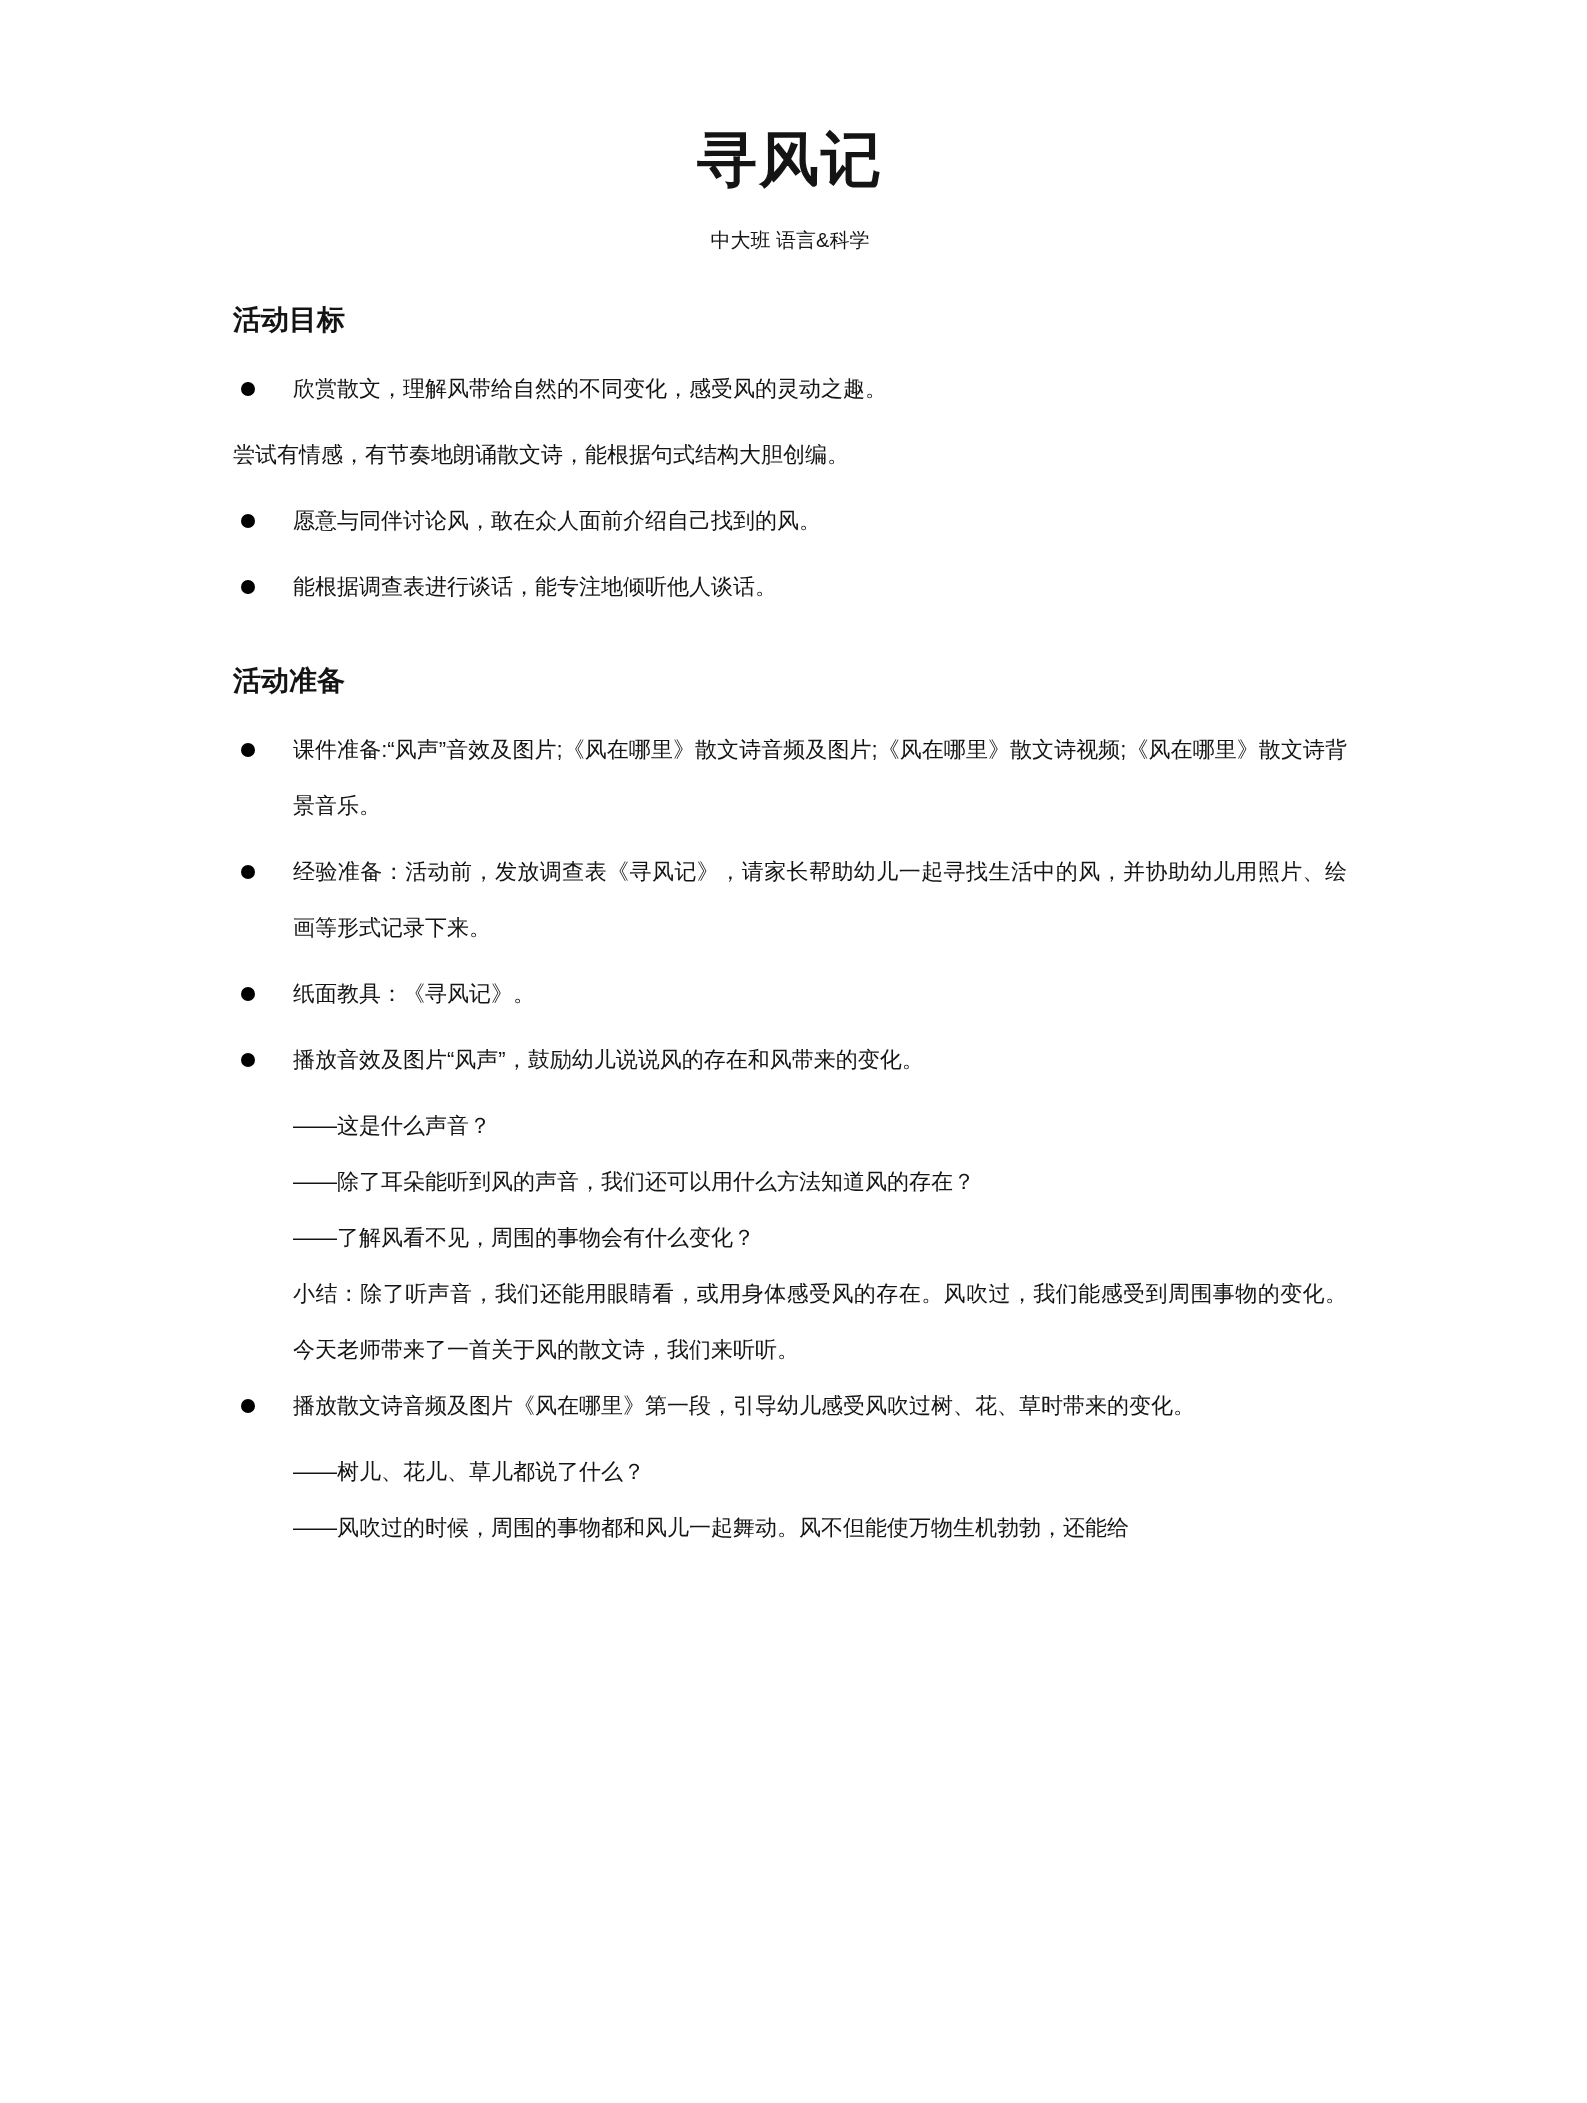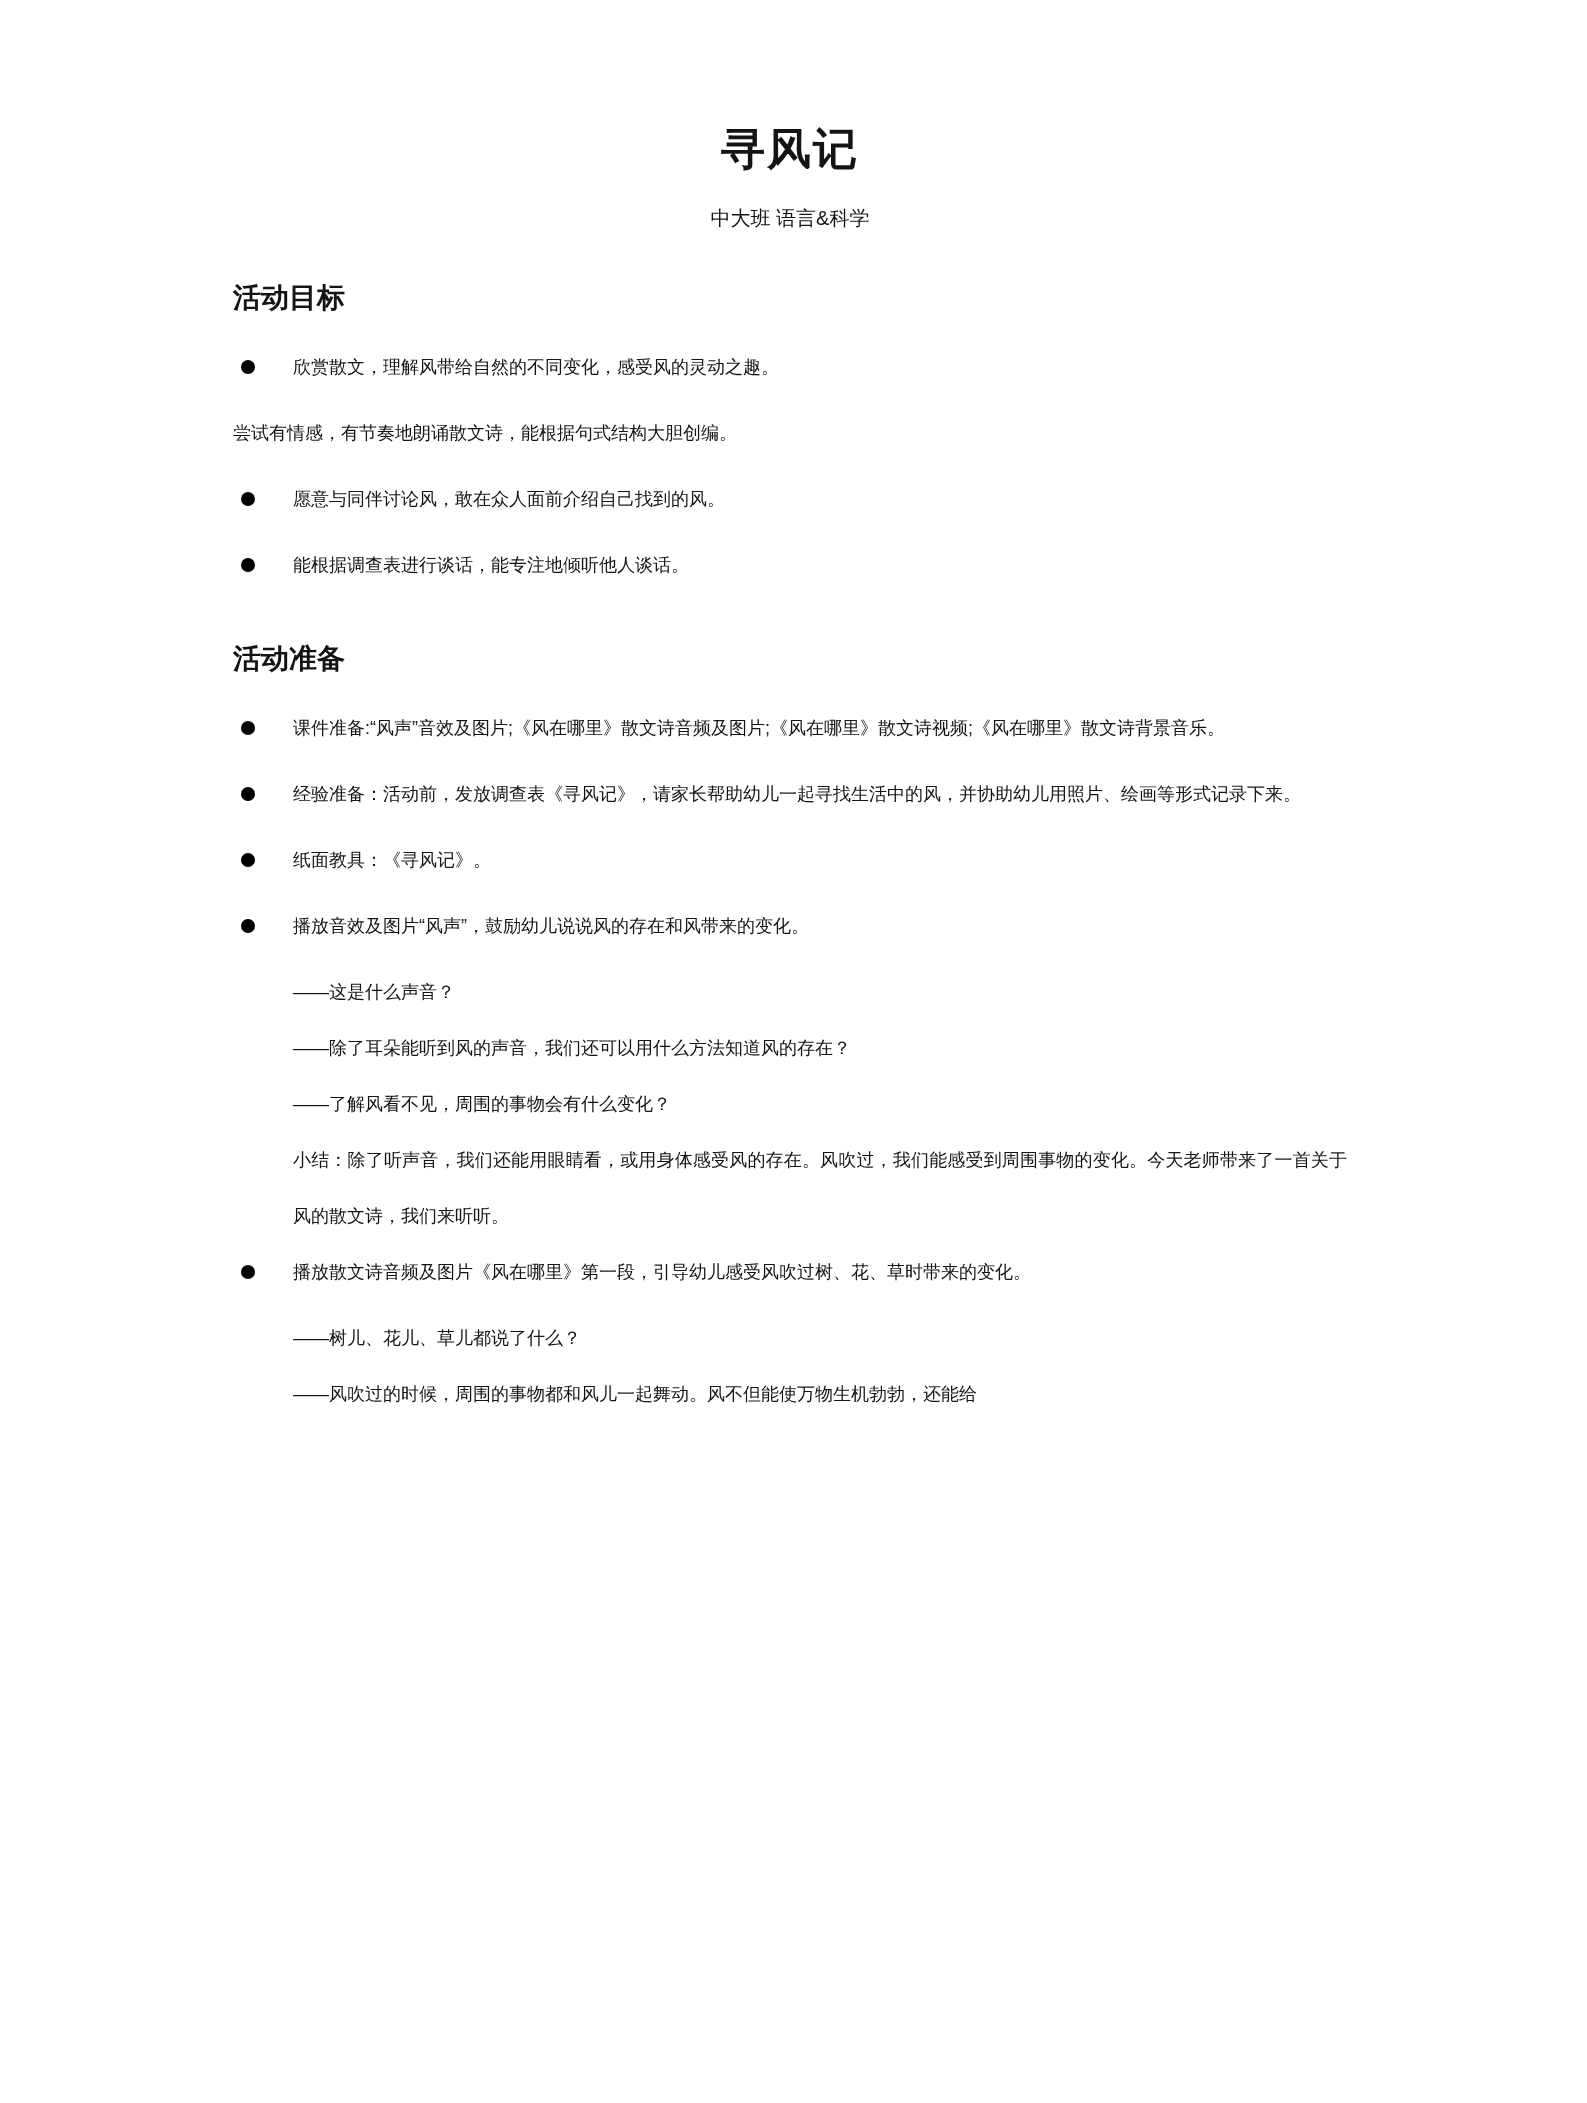--- a/index.html
+++ b/index.html
@@ -14,40 +14,40 @@
     box-sizing: border-box;
     padding: 118px 240px 40px 233px;
     background: #ffffff;
     color: #141414;
     font-family: "Liberation Sans", sans-serif;
     overflow: hidden;
   }
   .title {
     margin: 0;
     text-align: center;
-    font-size: 44px;
+    font-size: 60px;
     font-weight: 700;
     line-height: 1.4;
     letter-spacing: 2px;
   }
   .subtitle {
     margin: 24px 0 0 0;
     text-align: center;
     font-size: 20px;
     font-weight: 400;
     line-height: 1.4;
   }
   .section-heading {
     margin: 46px 0 22px 0;
     font-size: 28px;
     font-weight: 700;
     line-height: 1.4;
   }
   .item {
-    font-size: 18px;
+    font-size: 22px;
     line-height: 56px;
     margin: 0 0 10px 0;
     text-align: justify;
   }
   .item.sub {
     margin: 0 0 0 60px;
   }
   .item.plain {
     margin: 0 0 10px 0;
   }

